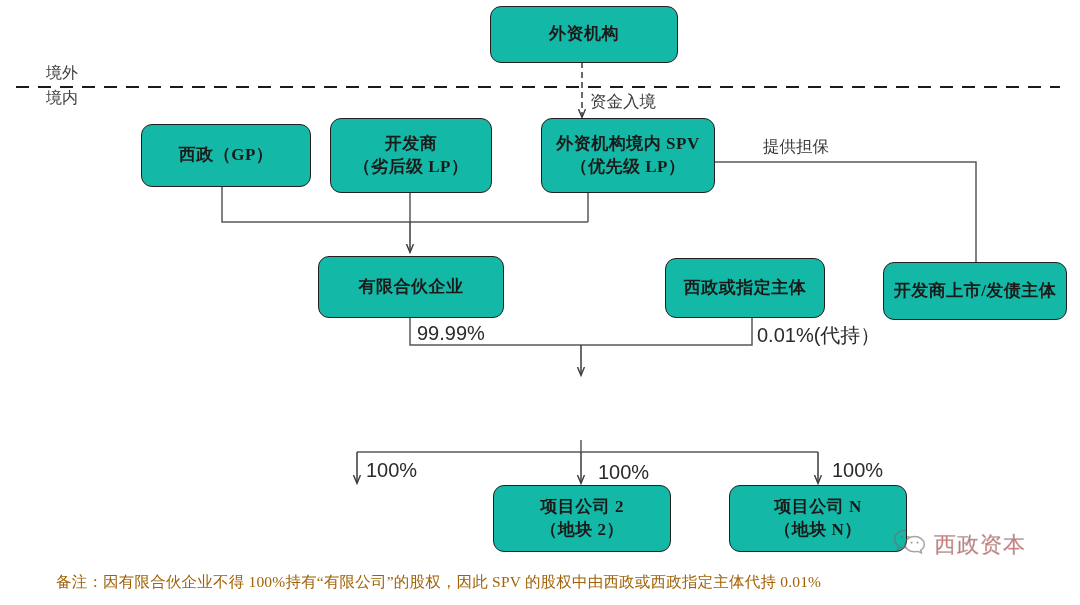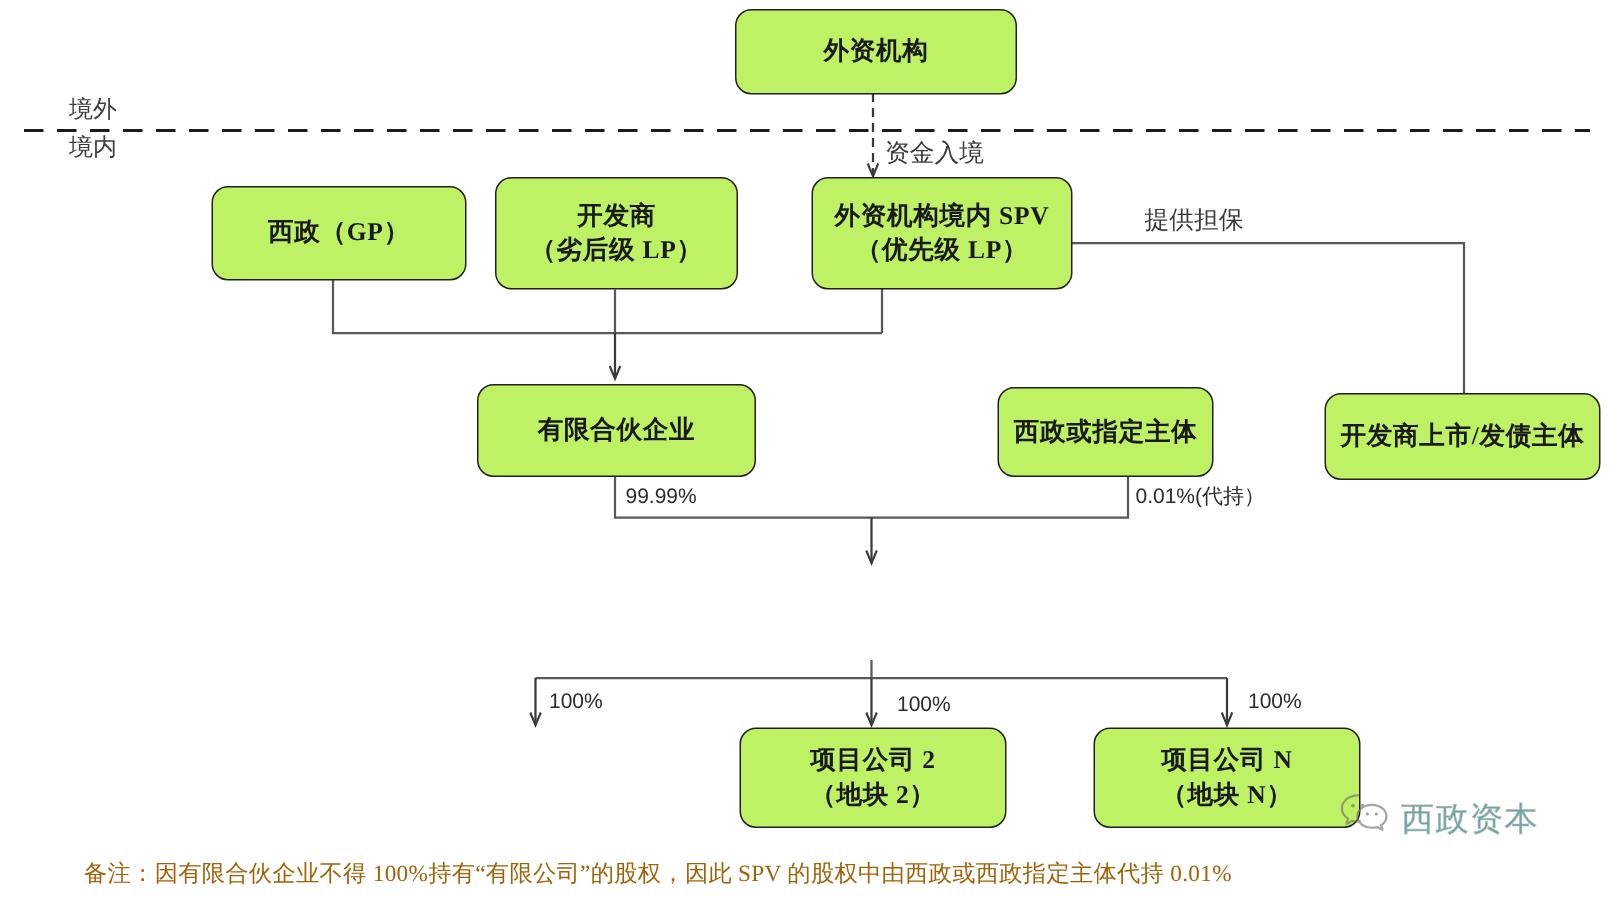--- a/index.html
+++ b/index.html
@@ -16,21 +16,21 @@
     height: 605px;
     background: #ffffff;
     overflow: hidden;
   }
   
   .node {
     position: absolute;
     box-sizing: border-box;
     border: 1.6px solid #231f20;
     border-radius: 11px;
-    background: #bef264;
+    background: #14b8a6;
     display: flex;
     flex-direction: column;
     align-items: center;
     justify-content: center;
     text-align: center;
     color: #1a1a1a;
     font-weight: bold;
     font-size: 17px;
     line-height: 1.30;
     letter-spacing: .5px;
@@ -55,21 +55,21 @@
     z-index: 6;
   }
   .lbl-cn {
     font-family: "Liberation Serif", "DejaVu Serif", serif;
     font-size: 16px;
     color: #3d3d3d;
     margin-left: 28px;
   }
   .lbl-num {
     font-family: "Liberation Sans", "DejaVu Sans", sans-serif;
-    font-size: 14px;
+    font-size: 20px;
     color: #2b2b2b;
   }
   .lbl-edge {
     font-family: Liberation Mono, monospace;
     font-size: 16.5px;
     color: #3a3a3a;
   }
   #footnote {
     position: absolute;
     left: 56px;
@@ -88,21 +88,21 @@
     top: 528px;
     display: flex;
     align-items: center;
     gap: 7px;
     opacity: .62;
     z-index: 7;
   }
   #watermark .wm-text {
     font-family: Liberation Mono, monospace;
     font-size: 22px;
-    color: #0f766e;
+    color: #b91c1c;
     letter-spacing: 1px;
     -webkit-text-stroke: .4px #8a8a8a;
   }
 </style>
 </head>
 <body>
 
 <div id="canvas">
 
   <svg id="wires" viewBox="0 0 1080 605" xmlns="http://www.w3.org/2000/svg">
@@ -166,21 +166,21 @@
 
   <div class="node" style="left:500px; top:118px; width:174px; height:75px;margin-left:41px;">
     <span class="ln">外资机构境内 SPV</span>
     <span class="ln2">（优先级 LP）</span>
   </div>
 
   <div class="node" style="left:318px; top:256px; width:186px; height:62px;">
     <span class="ln">有限合伙企业</span>
   </div>
 
-  <div class="node" style="left:665px; top:258px; width:144px; height:60px;">
+  <div class="node" style="left:665px; top:258px; width:160px; height:60px;">
     <span class="ln">西政或指定主体</span>
   </div>
 
   <div class="node" style="left:883px; top:262px; width:184px; height:58px;">
     <span class="ln">开发商上市/发债主体</span>
   </div>
 
 
 
   <div class="node" style="left:493px; top:485px; width:178px; height:67px;">

